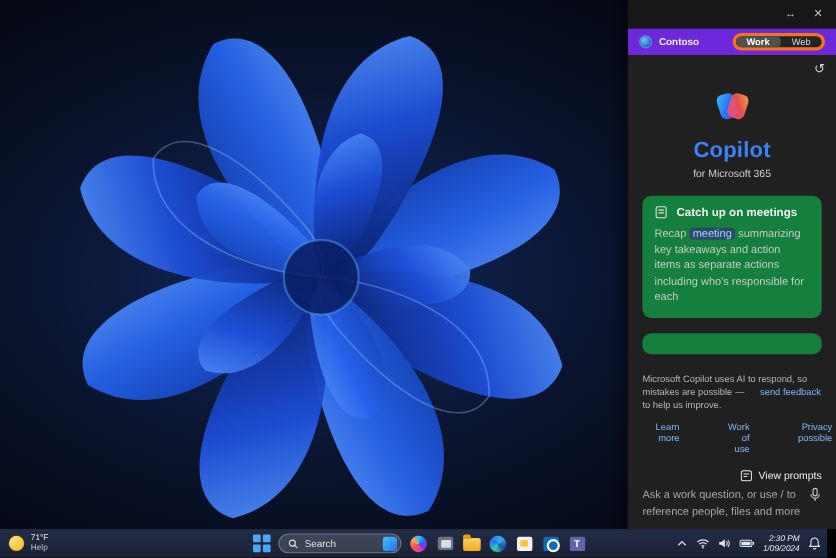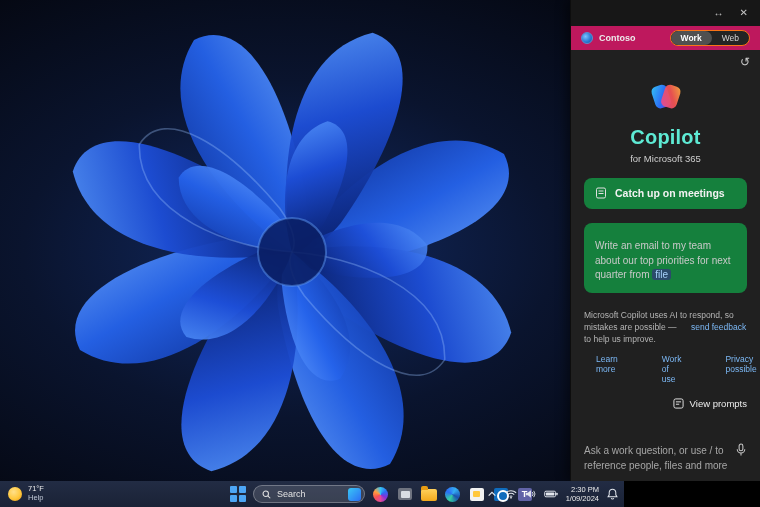--- a/index.html
+++ b/index.html
@@ -11,61 +11,61 @@
   .wallpaper { position:absolute; left:0; top:0; width:760px; height:481px; }
   .wallpaper svg { display:block; }
 
   
   .panel { position:absolute; top:0; right:0; width:190px; height:481px;
     background:#202020; display:flex; flex-direction:column; z-index:5;
     border-left:1px solid #0d0d0d; box-shadow:-4px 0 10px rgba(0,0,0,.45); color:#e8e8e8; }
   .panel-titlebar { height:26px; flex:0 0 26px; background:#171717; display:flex;
     align-items:center; justify-content:flex-end; gap:16px; padding:0 12px; }
   .tb-btn { color:#c5c5c5; font-size:10px; line-height:1; cursor:default; }
-  .panel-header { height:24px; flex:0 0 24px; background:#be185d; display:flex;
+  .panel-header { height:24px; flex:0 0 24px; background:#6d28d9; display:flex;
     align-items:center; justify-content:space-between; padding:0 10px; }
   .brand { display:flex; align-items:center; gap:6px; }
   .brand-logo { width:12px; height:12px; border-radius:50%;
     background:radial-gradient(circle at 35% 35%, #7ec2ff 0%, #2c7dd4 55%, #0f4e9e 100%);
     border:1px solid #5a8fd0; }
   .brand-name { font-size:9px; font-weight:bold; color:#ececec; }
-  .toggle { display:flex; align-items:center; border:1px solid #f97316; border-radius:10px;
+  .toggle { display:flex; align-items:center; border:3px solid #f97316; border-radius:10px;
     background:#242424; height:16px; overflow:hidden; }
   .toggle-opt { font-size:8.5px; padding:0 10px; color:#d8d8d8; line-height:14px; }
   .toggle-opt.selected { background:#505050; border-radius:10px; color:#fff; font-weight:bold; }
   .history-row { display:flex; justify-content:flex-end; padding:6px 10px 0 0; height:20px; }
   .history-icon { font-size:12px; color:#c9c9c9; line-height:1; }
 
   .hero { display:flex; flex-direction:column; align-items:center; margin-top:6px; }
   .hero-logo { width:38px; height:38px; }
-  .hero-title { margin-top:12px; font-size:20px; font-weight:600; color:#5eead4; letter-spacing:.2px; }
+  .hero-title { margin-top:12px; font-size:20px; font-weight:600; color:#3b82f6; letter-spacing:.2px; }
   .hero-sub { margin-top:4px; font-size:9.5px; color:#cfcfcf; }
 
   .card { margin:14px 13px 0 13px; background:#15803d; border-radius:8px; padding:9px 11px 10px 11px; }
   .card:first-of-type { margin-top:18px; }
   .card-title-row { display:flex; align-items:center; gap:8px; }
   .card-title { font-size:10.5px; font-weight:bold; color:#f2f2f2; }
   .card-body { margin-top:7px; font-size:10px; line-height:1.45; color:#c9c9c9; }
   .chip { background:#2b4a6b; color:#a6d0fa; border-radius:3px; padding:0 3px; }
 
   .disclaimer { margin:16px 13px 0 13px; font-size:8.5px; line-height:1.45; color:#b5b5b5; }
   a.link { color:#7cb8f5; text-decoration:none;padding-left:12px; }
-  .links-row { margin:9px 13px 0 13px; display:flex; gap:32px; font-size:8.5px; }
+  .links-row { margin:9px 13px 0 13px; display:flex; gap:32px; font-size:8.5px;text-align:right; }
 
   .view-prompts-row { margin:14px 13px 0 13px; display:flex; justify-content:flex-end; }
   .view-prompts { display:flex; align-items:center; gap:6px; color:#ededed; font-size:9.5px; }
 
   .composer { margin-top:auto; padding:0 13px 8px 13px; }
   .composer-top { display:flex; align-items:flex-start; gap:6px; }
   .composer-placeholder { flex:1; font-size:10px; line-height:1.5; color:#a6a6a6; }
 
   .ico { display:inline-block; vertical-align:middle; }
 
   
-  .taskbar { position:absolute; left:0; bottom:0; width:624px; height:26px;
+  .taskbar { position:absolute; left:0; bottom:0; width:752px; height:26px;
     background:linear-gradient(#222c44,#1a2236); z-index:6;margin-top:35px; }
   .tb-left { position:absolute; left:8px; top:0; height:26px; display:flex; align-items:center; gap:6px; }
   .sun { width:14px; height:14px; border-radius:50%;
     background:radial-gradient(circle at 40% 35%, #ffe08a 0%, #ffc83d 55%, #e8960f 100%); }
   .weather-text { display:flex; flex-direction:column; line-height:1.15; }
   .weather-temp { font-size:7.5px; color:#ececec; }
   .weather-cond { font-size:7.5px; color:#bfc7d6; }
 
   .tb-center { position:absolute; left:230px; top:0; height:26px; display:flex; align-items:center; gap:7px; }
   .start { width:16px; height:16px; display:grid; grid-template-columns:7px 7px; grid-template-rows:7px 7px; gap:1.5px; }
@@ -87,21 +87,21 @@
   .app-cal { position:relative; width:14px; height:13px; background:#f2f2f2; border-radius:2px; }
   .app-cal::after { content:""; position:absolute; left:3.5px; top:3.5px; width:7px; height:6px; background:#ffc83d; border-radius:1px; }
   .app-outlook { position:relative; width:14px; height:13px; background:#0f6cbd; border-radius:2px; }
   .app-outlook::after { content:""; position:absolute; left:3px; top:2.5px; width:8px; height:8px; border:2px solid #fff; border-radius:50%; }
   .app-teams { position:relative; width:14px; height:13px; background:#6264a7; border-radius:2px; }
   .app-teams::after { content:"T"; position:absolute; left:0; top:0; width:14px; height:13px; color:#fff;
     font-size:9px; font-weight:bold; text-align:center; line-height:13px; }
 
   .tb-right { position:absolute; right:6px; top:0; height:26px; display:flex; align-items:center; gap:8px; }
   .tray-ico { color:#e3e7ee; }
-  .clock { text-align:right; line-height:1.2; }
+  .clock { text-align:right; line-height:1.2;font-style:italic; }
   .clock-time, .clock-date { font-size:7.5px; color:#ececec; }
 </style>
 </head>
 <body>
 
 <div class="desktop">
 
   <div class="wallpaper">
     <svg width="760" height="481" viewBox="0 0 760 481">
       <defs>
@@ -196,24 +196,24 @@
 
     <div class="card">
       <div class="card-title-row">
         <svg class="ico" width="12" height="12" viewBox="0 0 12 12">
           <rect x="1.5" y="1" width="9" height="10" rx="1.5" fill="none" stroke="#e0e0e0" stroke-width="1"></rect>
           <line x1="3.5" y1="4" x2="8.5" y2="4" stroke="#e0e0e0" stroke-width="1"></line>
           <line x1="3.5" y1="6.5" x2="8.5" y2="6.5" stroke="#e0e0e0" stroke-width="1"></line>
         </svg>
         <span class="card-title">Catch up on meetings</span>
       </div>
+      <div class="card-body"><span>Recap </span><span class="chip">meeting</span><span> summarizing key takeaways and action items as separate actions including who's responsible for each</span></div>
     </div>
 
     <div class="card">
-      <div class="card-body"><span>Write an email to my team about our top priorities for next quarter from </span><span class="chip">file</span><span></span></div>
     </div>
 
     <div class="disclaimer"><span>Microsoft Copilot uses AI to respond, so mistakes are possible — </span><a class="link" href="#">send feedback</a><span> to help us improve.</span></div>
 
     <div class="links-row">
       <a class="link" href="#">Learn more</a>
       <a class="link" href="#">Work of use</a>
       <a class="link" href="#">Privacy possible</a>
     </div>
 

